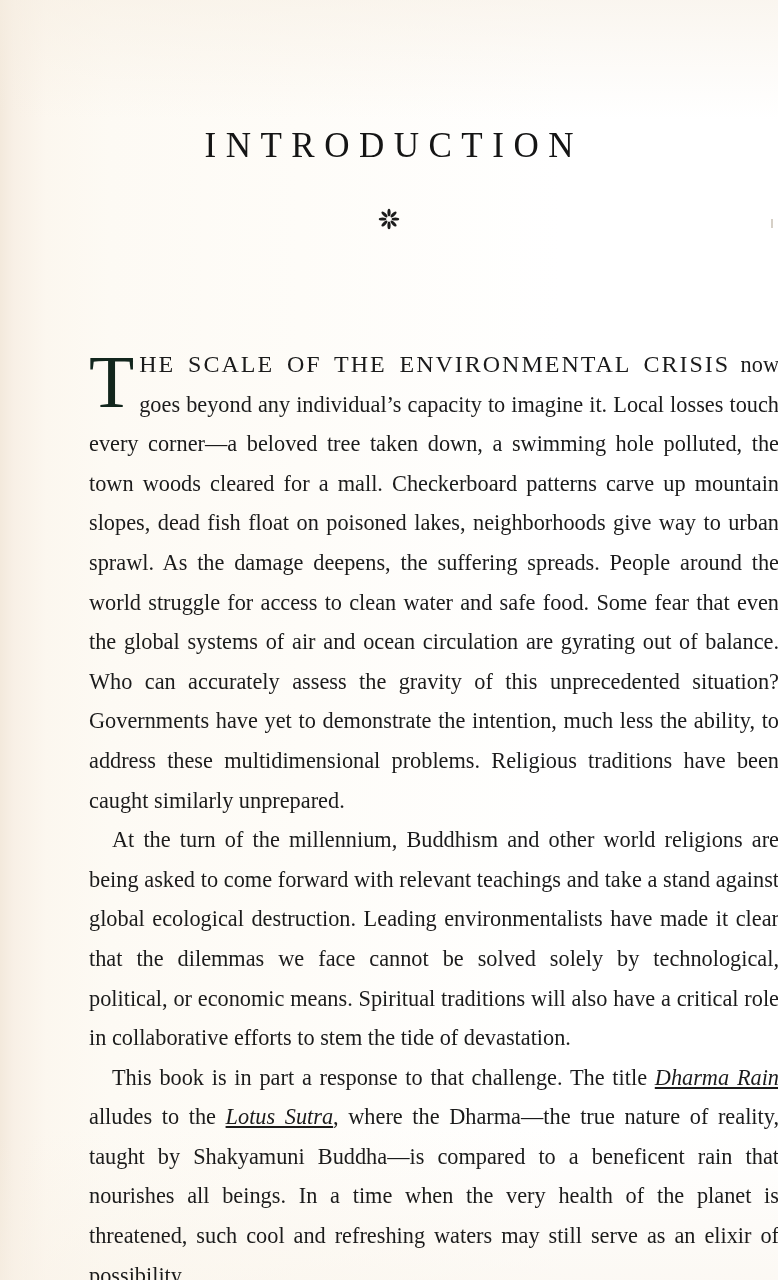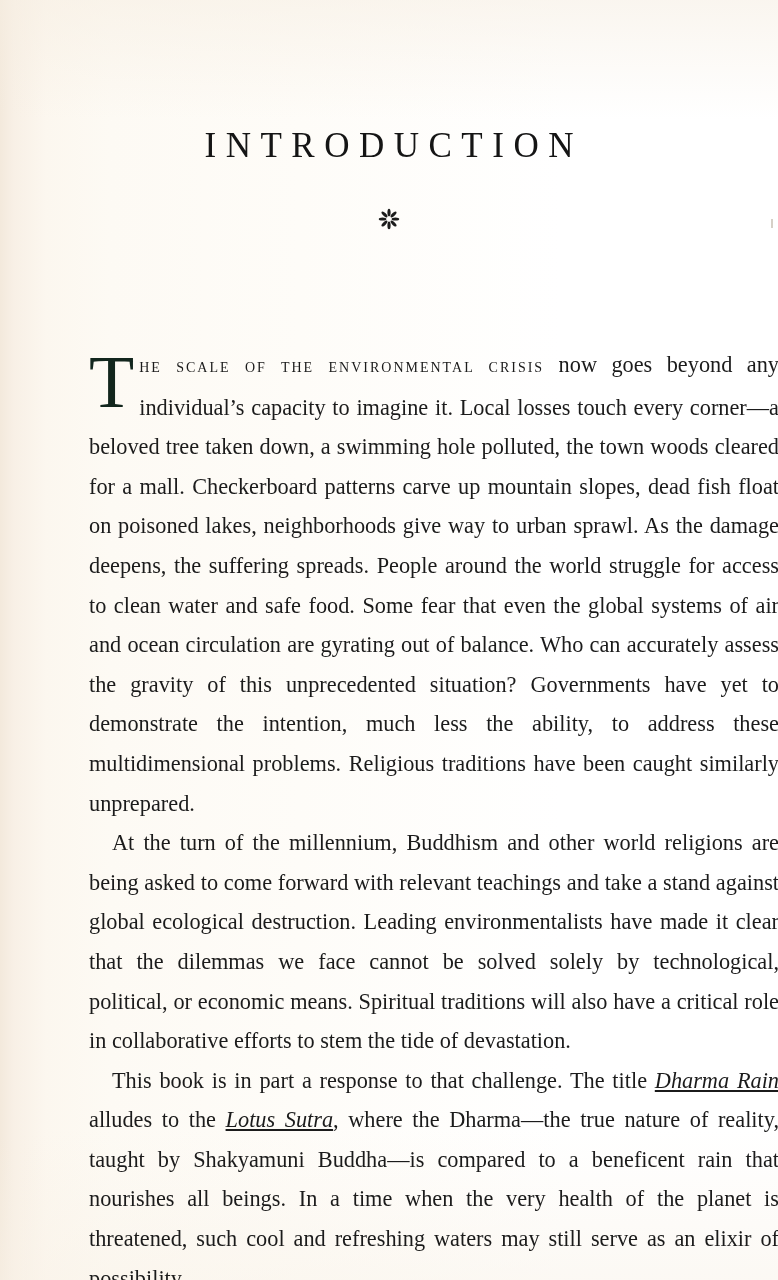--- a/index.html
+++ b/index.html
@@ -104,21 +104,21 @@
     float: left;
     font-size: 74px;
     line-height: 62px;
     padding: 4px 5px 0 0;
     margin-top: 2px;
     color: #12261d;
     font-weight: 400;
   }
 
   .smallcaps {
-    font-size: 14px;
+    font-size: 24px;
     letter-spacing: 2.0px;
     text-transform: uppercase;
   }
 
   .ital { font-style: italic; text-decoration: underline; }
 
   
   .scan-speck {
     position: absolute;
     left: 771px;

